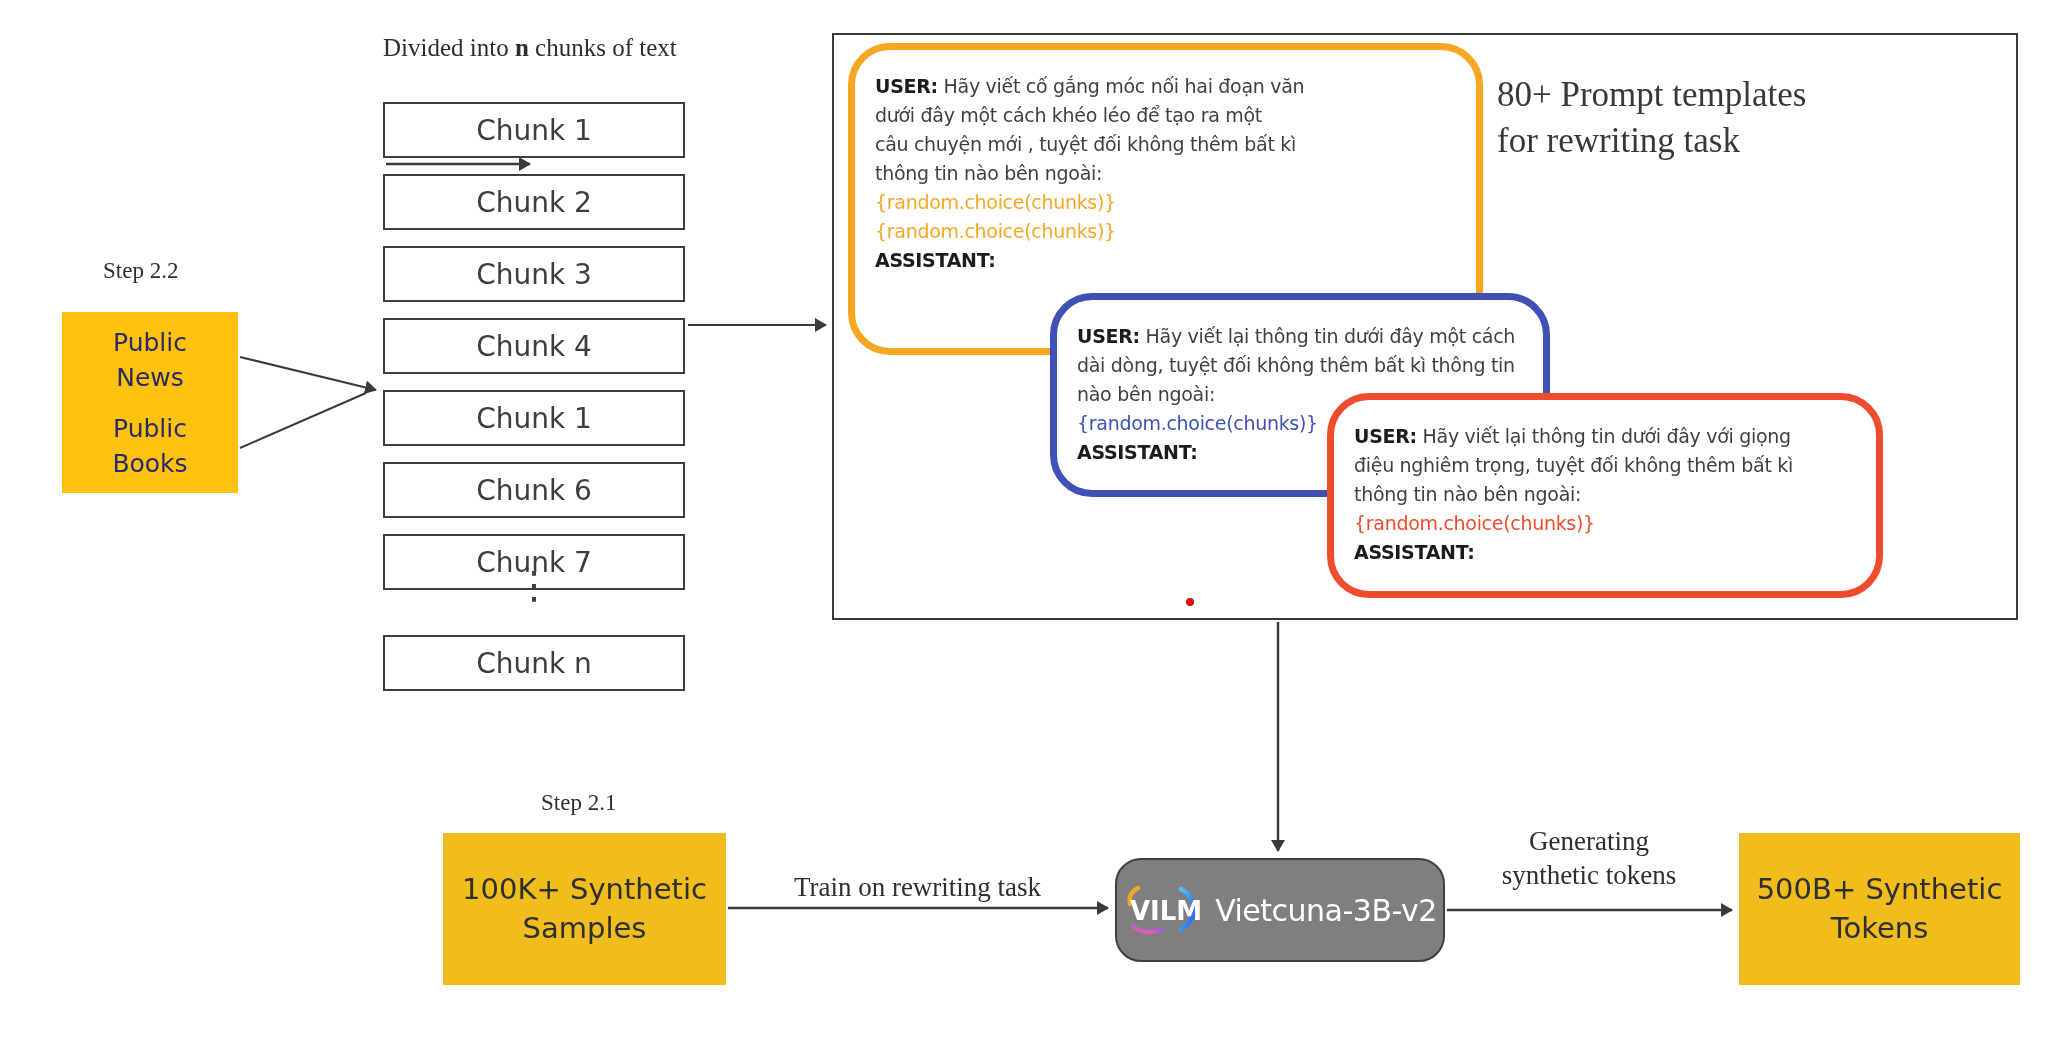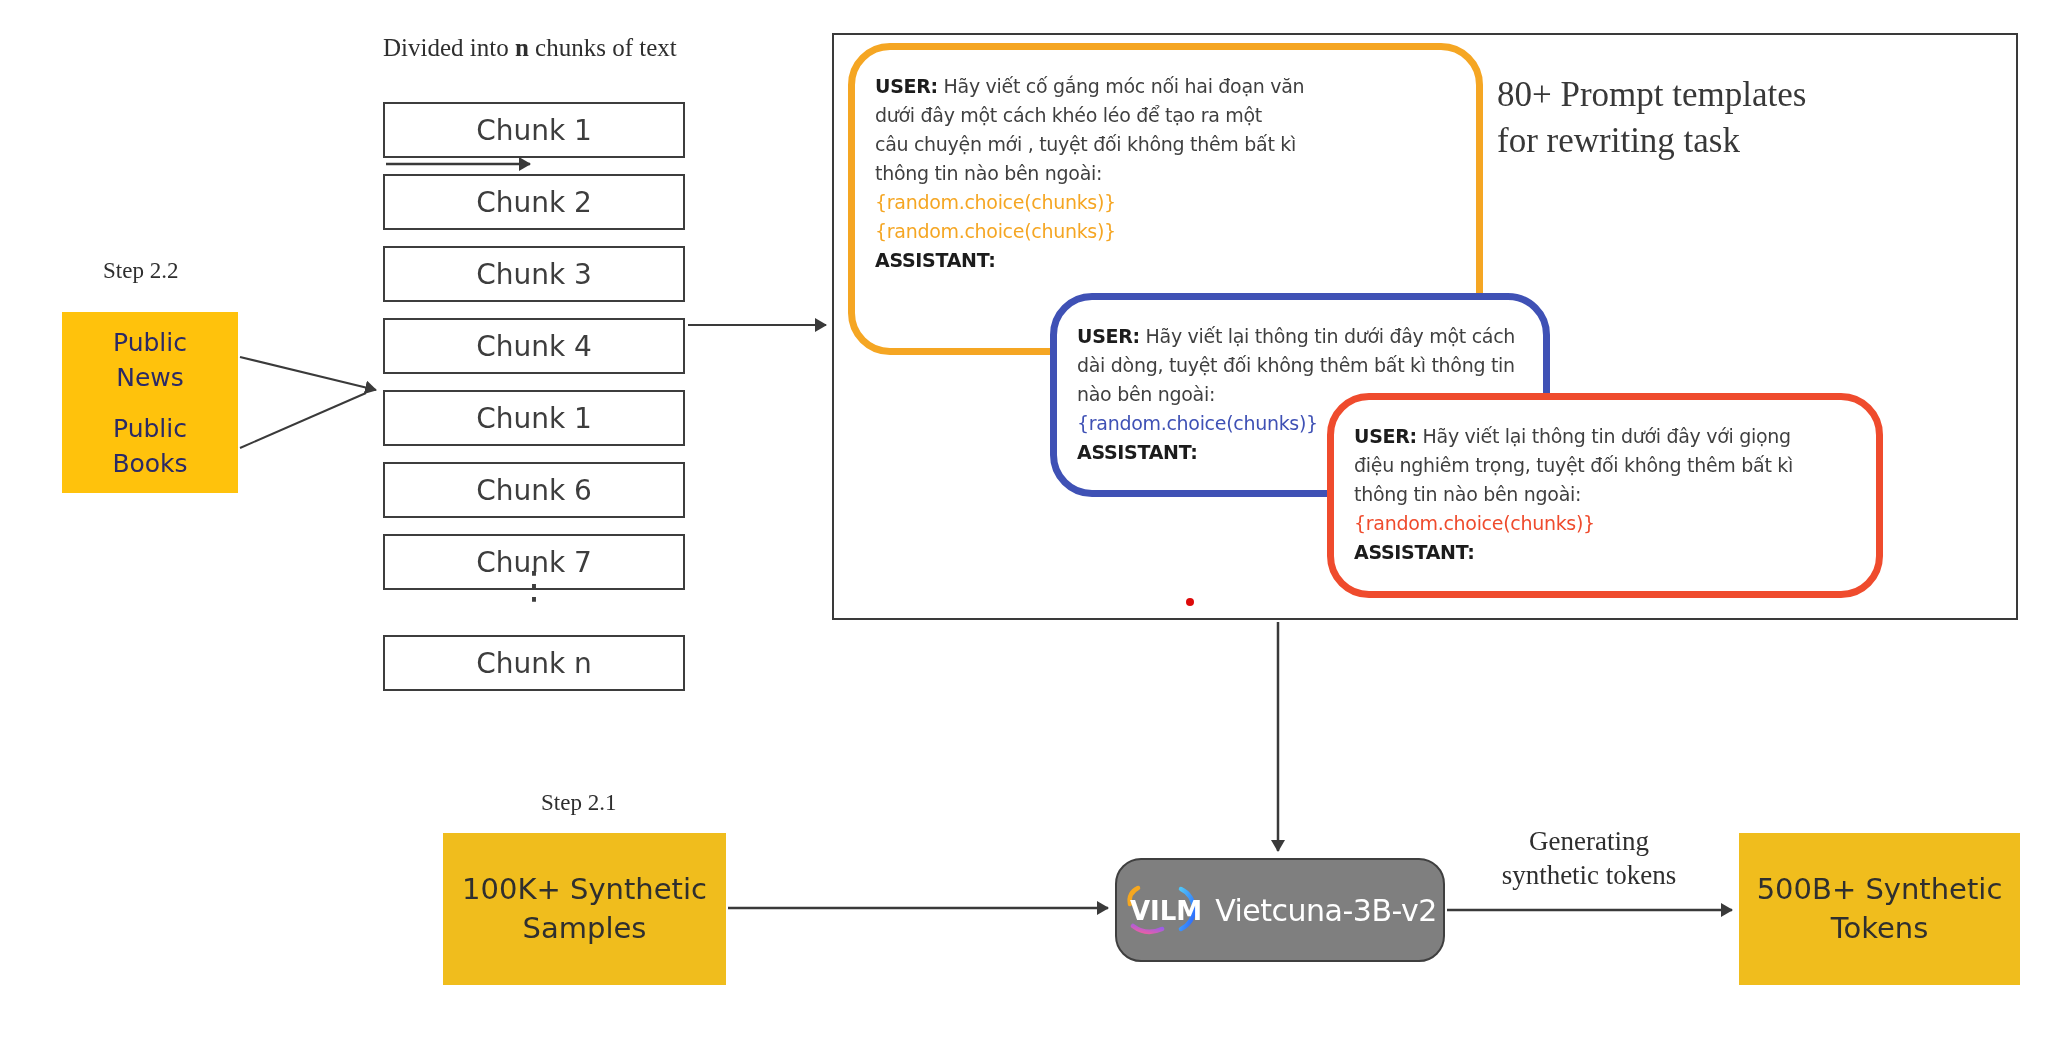--- a/index.html
+++ b/index.html
@@ -136,20 +136,21 @@
     <div><b>ASSISTANT:</b></div>
   </div>
 
   <div class="red-dot"></div>
 
   <div id="io-input" class="io-box pre">100K+ Synthetic
 Samples</div>
   <div id="io-output" class="io-box pre">500B+ Synthetic
 Tokens</div>
 
+  <div id="train-label" class="arrow-label serif">Train on rewriting task</div>
   <div id="gen-label" class="arrow-label serif pre">Generating
 synthetic tokens</div>
 
   <div class="model-box">
     <svg width="88" height="54" viewBox="0 0 88 54">
       <defs>
         <linearGradient id="g-pink" x1="0" y1="1" x2="1" y2="0">
           <stop offset="0" stop-color="#F05FA0"></stop>
             <stop offset="1" stop-color="#8B5CF6"></stop>
         </linearGradient>

